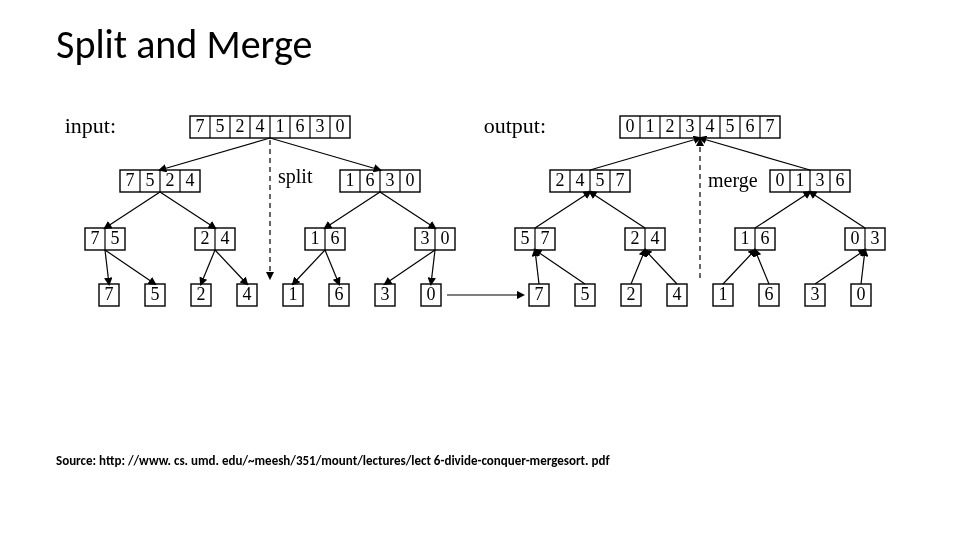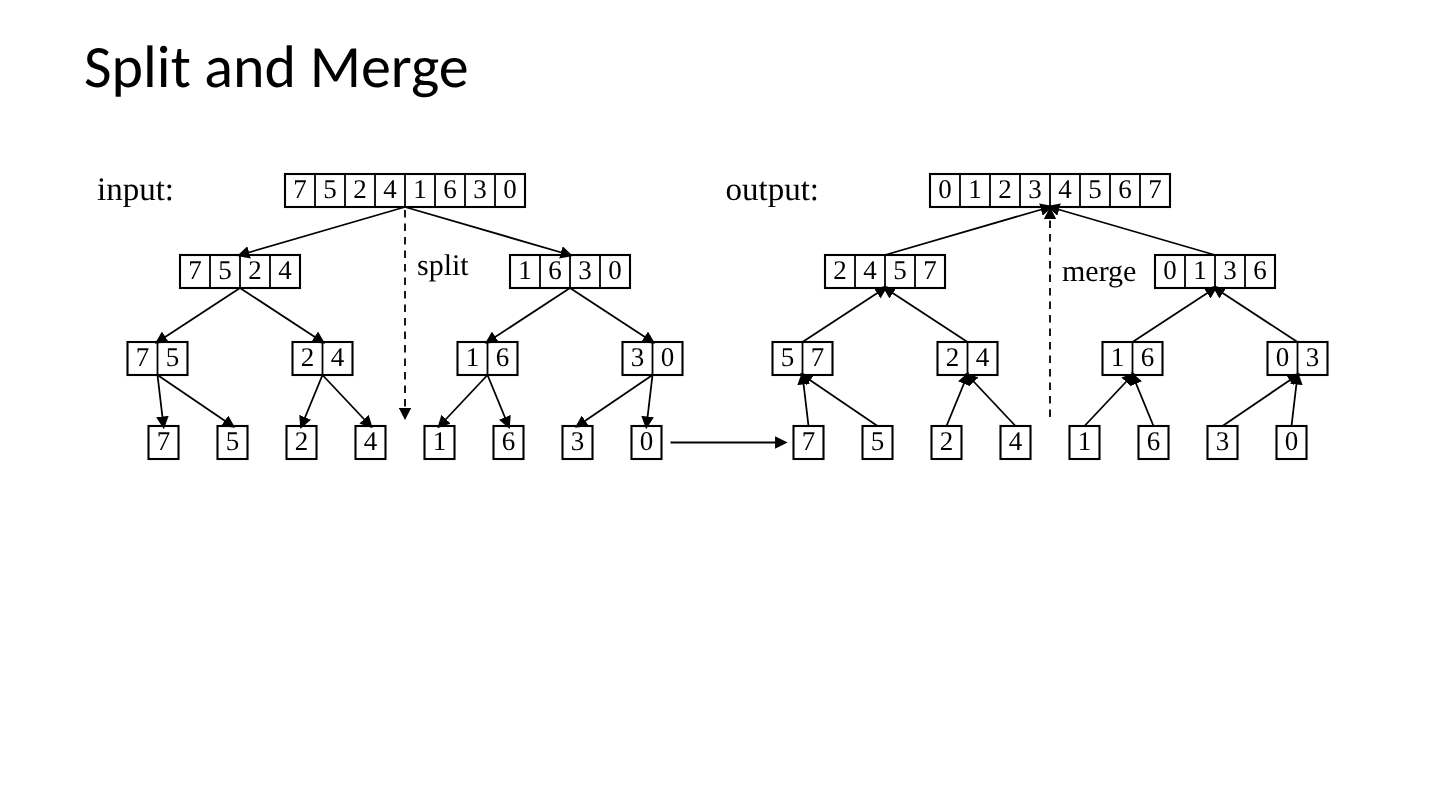--- a/index.html
+++ b/index.html
@@ -15,20 +15,23 @@
   .num{font-family:"Times New Roman",serif;font-size:18px;text-anchor:middle}
   .box{fill:#fff;stroke:#000;stroke-width:1.4}
   .arr{stroke:#000;stroke-width:1.2;fill:none}
   .hd{fill:#000}
   .dash{stroke:#000;stroke-width:1.2;stroke-dasharray:5 4;fill:none}
 </style>
 </head>
 <body>
 <div class="slide">
   <div class="title">Split and Merge</div>
+  <div class="source">
+    <span>Source: </span><span>http: //www. cs. umd. edu/~meesh/351/mount/lectures/lect 6-divide-conquer-mergesort. pdf</span>
+  </div>
   <svg width="848" height="260">
     <defs>
       <marker id="ah" viewBox="0 0 8 8" refX="6" refY="4" markerWidth="7" markerHeight="7" orient="auto">
         <path d="M0,0 L8,4 L0,8 z" class="hd"></path>
       </marker>
     </defs>
     <g id="diagram">
         <text x="60" y="27" class="lbl" text-anchor="end">input:</text>
         <rect x="134" y="10" width="160" height="22" class="box"></rect>
         <line x1="154" y1="10" x2="154" y2="32" class="arr"></line>

